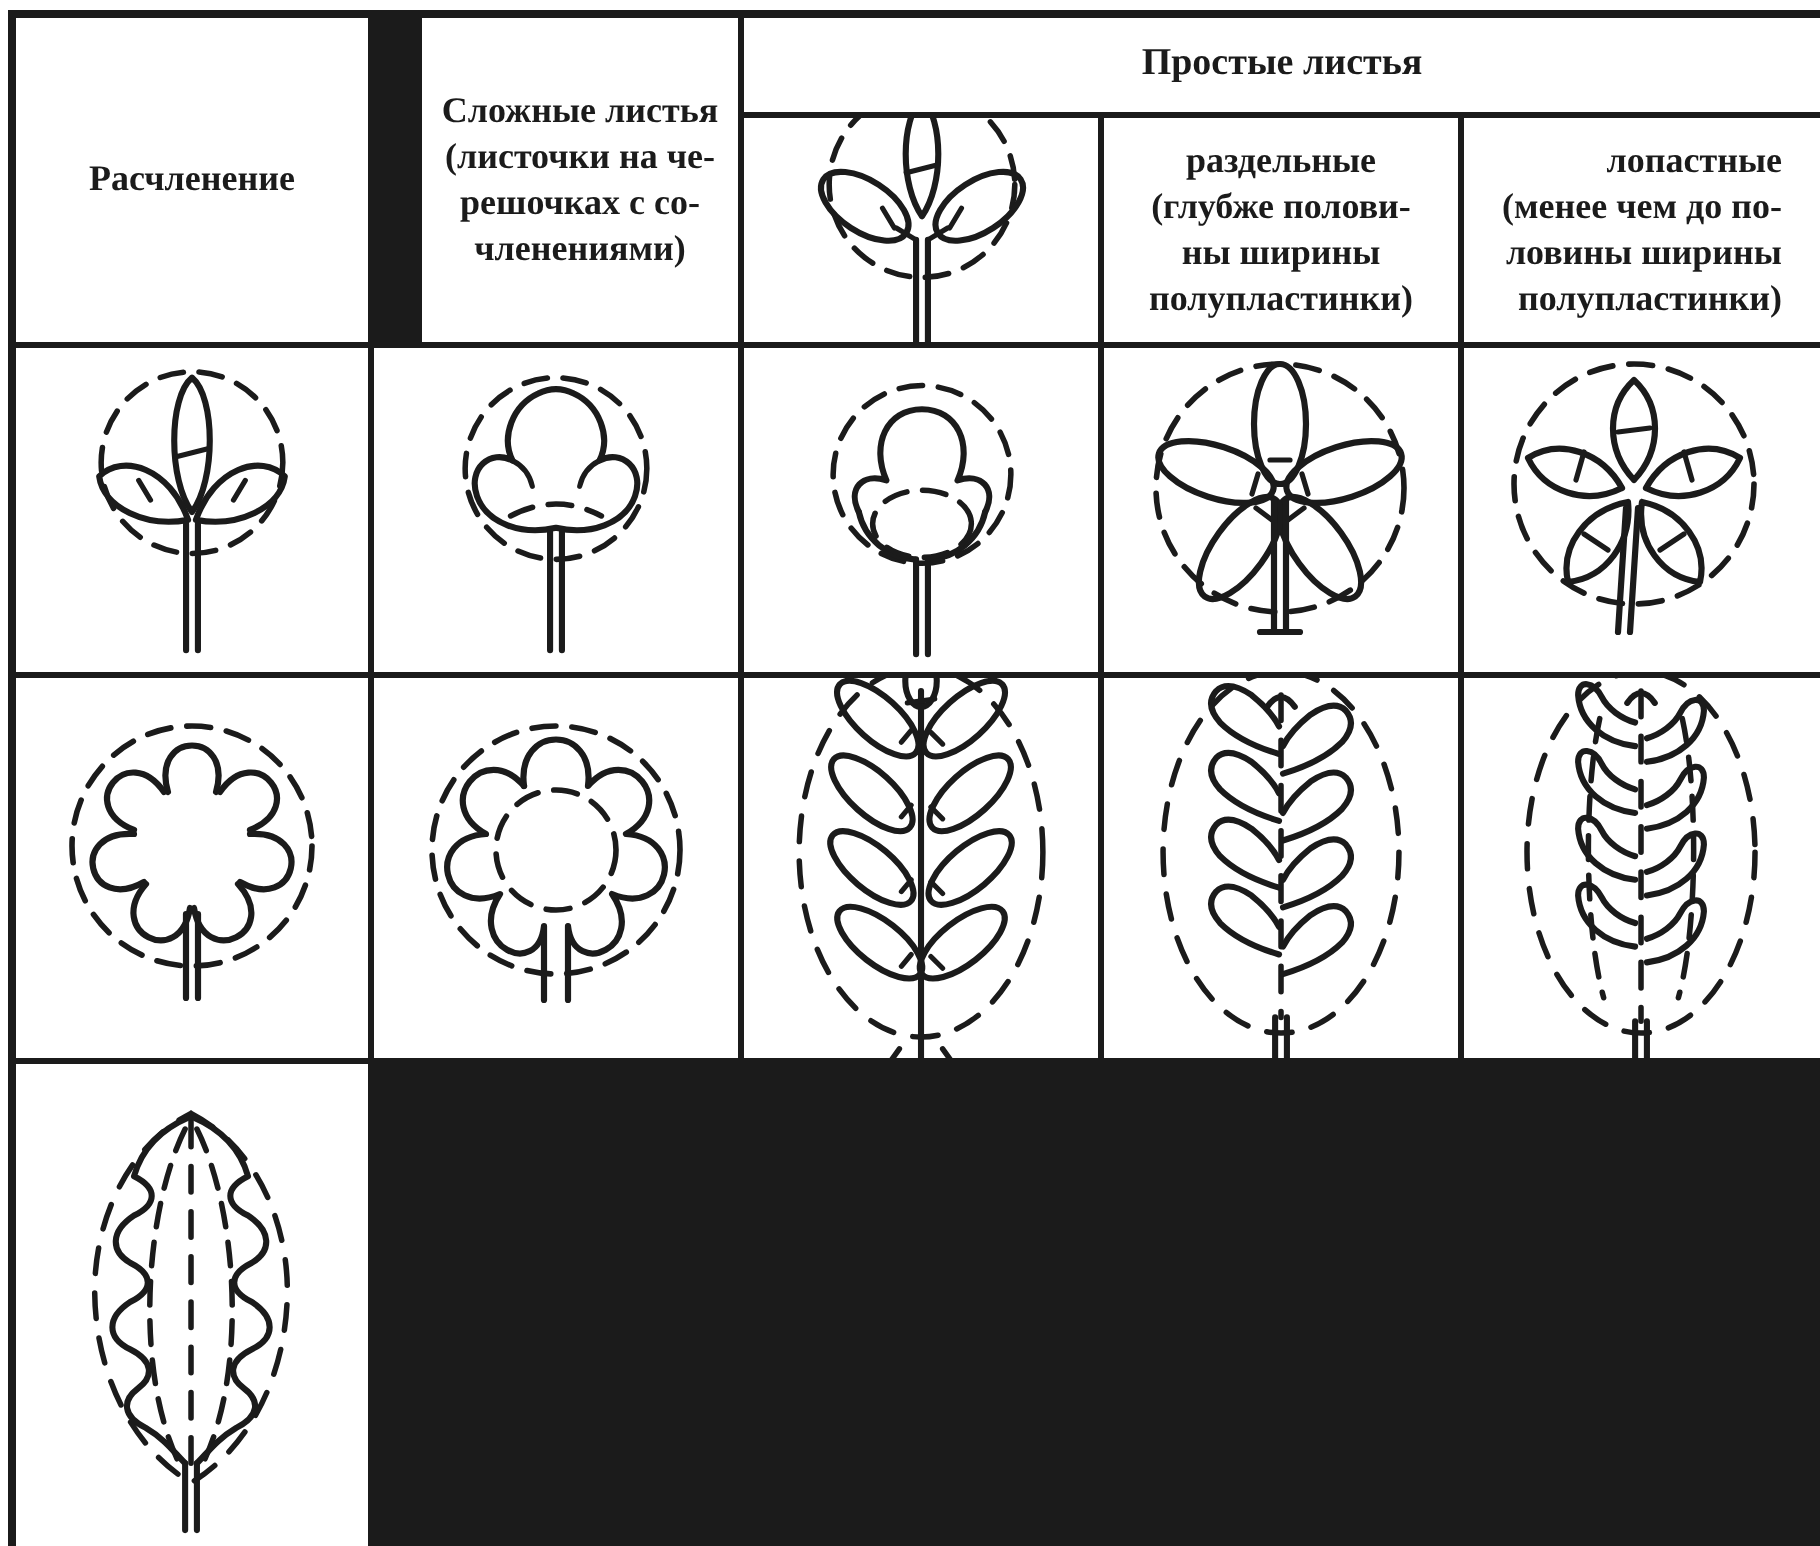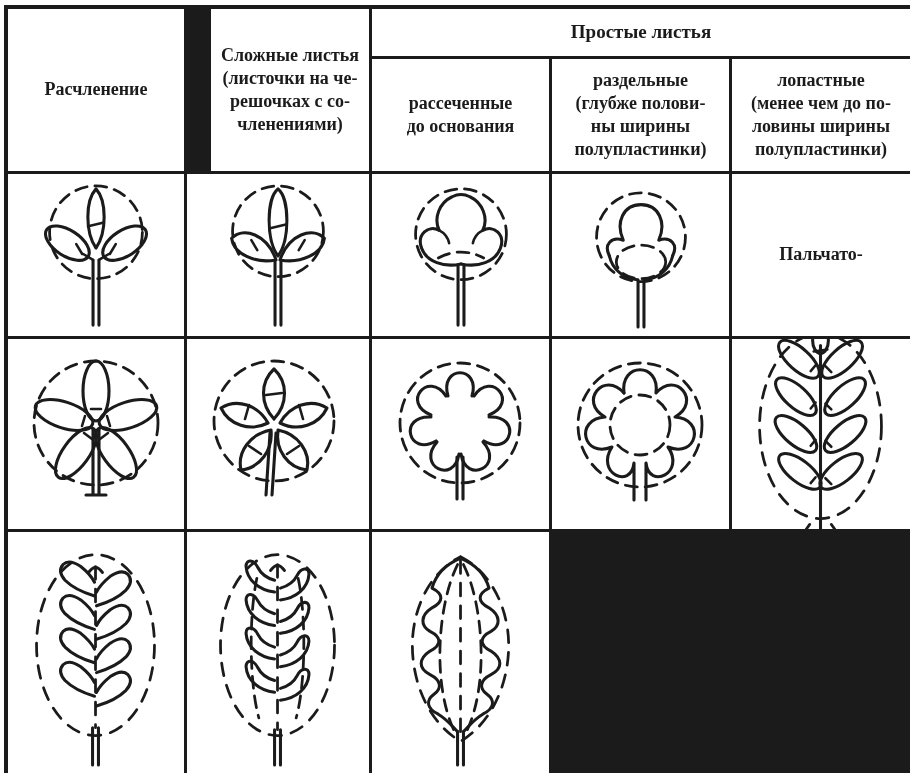--- a/index.html
+++ b/index.html
@@ -17,21 +17,21 @@
     background:#fff;display:flex;align-items:center;justify-content:center;
     text-align:center;overflow:hidden;
   }
   .txt{white-space:pre-line;font-weight:bold;font-size:18px;line-height:1.28;padding:2px 3px;}
   .grp{font-size:19px;}
   .corner{grid-column:1;grid-row:1/3;}
   .comp{grid-column:2;grid-row:1/3;margin-left:24px;}
   .simple{grid-column:3/6;grid-row:1;}
   .sub1{grid-column:3;grid-row:2;}
   .sub2{grid-column:4;grid-row:2;}
-  .sub3{grid-column:5;grid-row:2;}
+  .sub3{grid-column:5;grid-row:2;text-align:right;}
   svg{display:block;}
   .ink{stroke:#1b1b1b;fill:none;stroke-width:3.1;stroke-linecap:round;stroke-linejoin:round;}
   .d{stroke-dasharray:12 8;stroke-width:2.8;}
   .d2{stroke-dasharray:13 10;stroke-width:2.8;}
   .thin{stroke-width:2.6;}
 </style>
 </head>
 <body>
 
 <div class="sheet">
@@ -42,24 +42,20 @@
     </div>
     <div class="c comp">
       <div class="txt">Сложные листья
 (листочки на че-
 решочках с со-
 членениями)</div>
     </div>
     <div class="c simple">
       <div class="txt grp">Простые листья</div>
     </div>
-    <div class="c sub1">
-      <div class="txt">рассеченные
-до основания</div>
-    </div>
     <div class="c sub2">
       <div class="txt">раздельные
 (глубже полови-
 ны ширины
 полупластинки)</div>
     </div>
     <div class="c sub3">
       <div class="txt">лопастные
 (менее чем до по-
 ловины ширины
@@ -102,23 +98,20 @@
     <div class="c">
       <svg width="150" height="156" viewBox="0 0 150 158" title="ternate-lobed-leaf">
         <circle class="ink d" cx="75" cy="61" r="45"></circle>
         <path class="ink" d="M43 80 C37 68 45 60 57 64 C49 46 57 28 75 28 C93 28 101 46 93 64 C105 60 113 68 107 80"></path>
         <path class="ink" d="M43 80 C46 94 58 103 71 104 M107 80 C104 94 92 103 79 104"></path>
         <ellipse class="ink d" cx="75" cy="86" rx="25" ry="17"></ellipse>
         <path class="ink" d="M72 104 L72 152 M78 104 L78 152"></path>
       </svg>
     </div>
 
-    <div class="c">
-      <div class="txt">Пальчато-</div>
-    </div>
 
     <div class="c">
       <svg width="165" height="178" viewBox="0 0 165 178" title="palmate-compound-leaf">
         <circle class="ink d" cx="82" cy="78" r="62"></circle>
         <ellipse class="ink" cx="82" cy="46" rx="30" ry="13" transform="rotate(90 82 46)"></ellipse>
         <ellipse class="ink" cx="114" cy="70" rx="30" ry="13" transform="rotate(-18 114 70)"></ellipse>
         <ellipse class="ink" cx="102" cy="108" rx="30" ry="13" transform="rotate(54 102 108)"></ellipse>
         <ellipse class="ink" cx="62" cy="108" rx="30" ry="13" transform="rotate(-54 62 108)"></ellipse>
         <ellipse class="ink" cx="50" cy="70" rx="30" ry="13" transform="rotate(18 50 70)"></ellipse>
         <path class="ink thin" d="M77 64 L87 64 M93 71 L96 81 M94 88 L86 94 M78 94 L70 88 M68 81 L71 71"></path>

